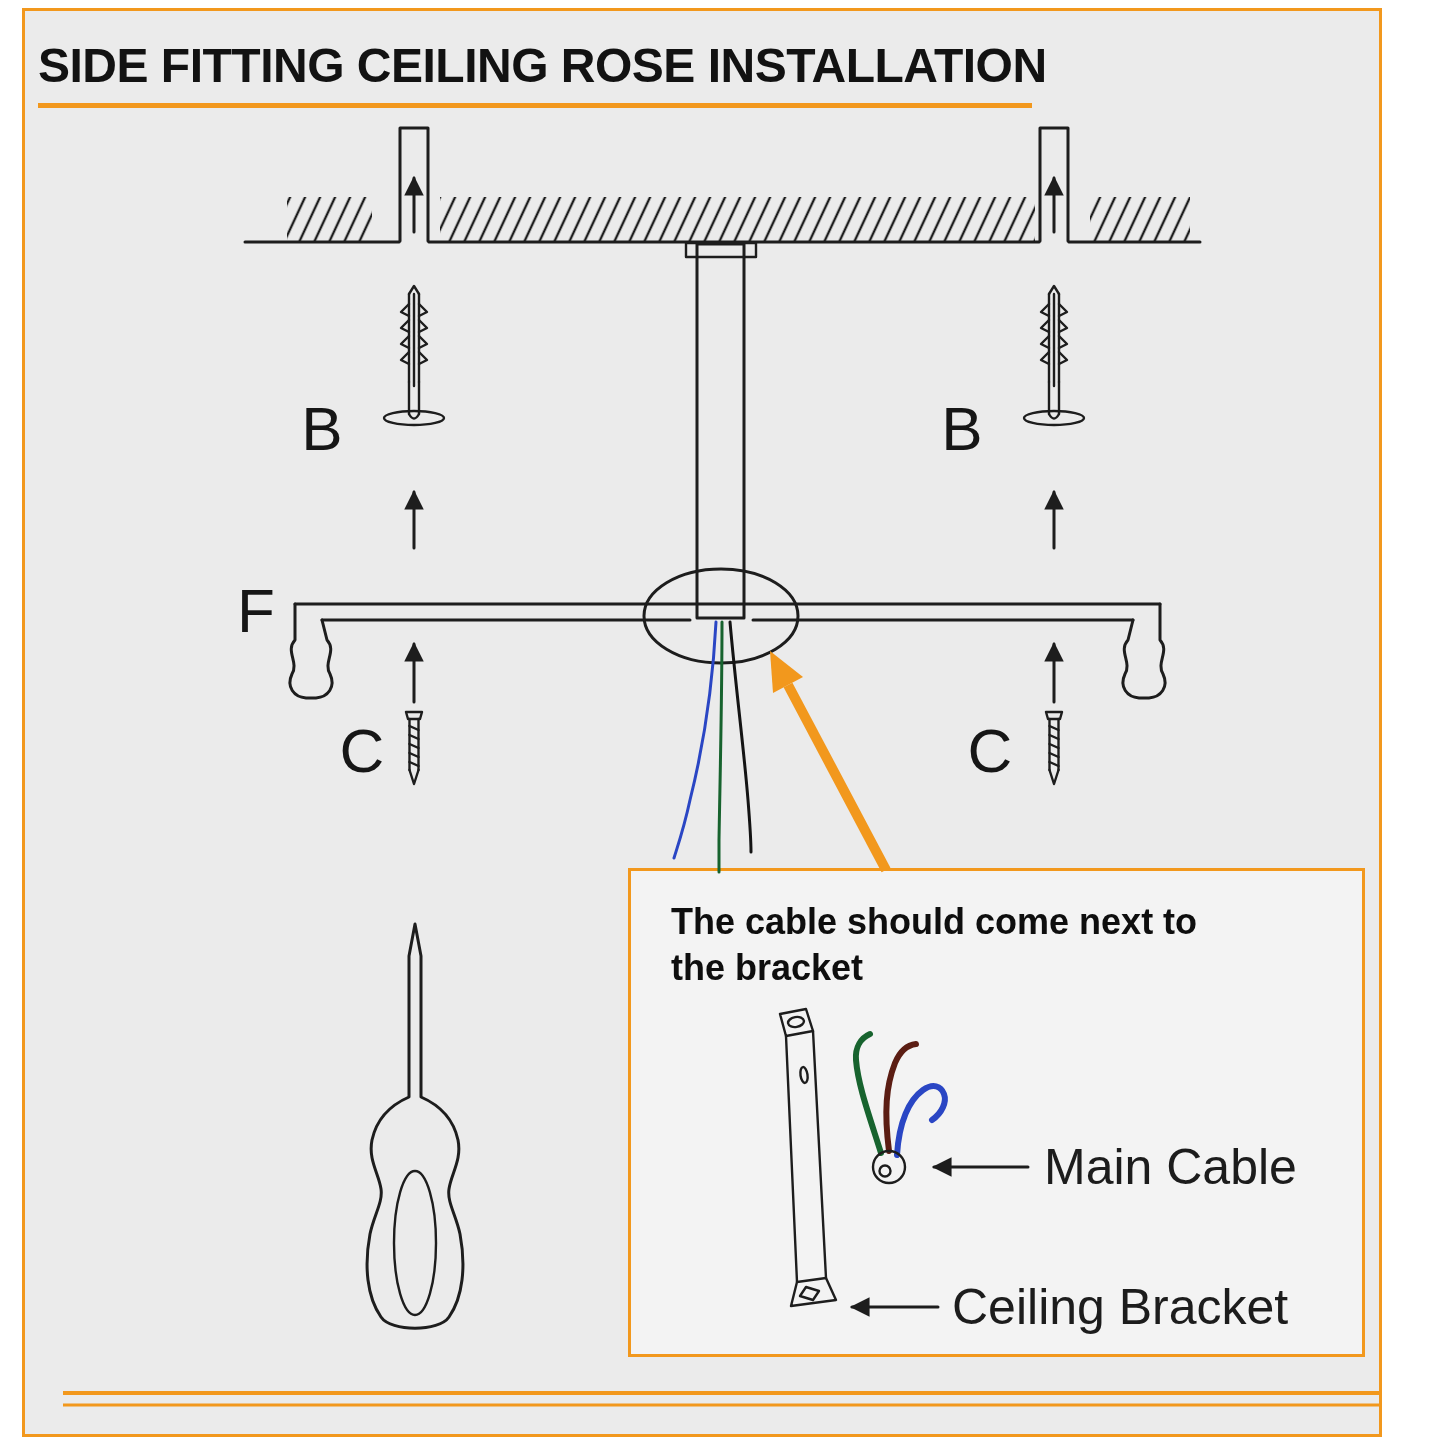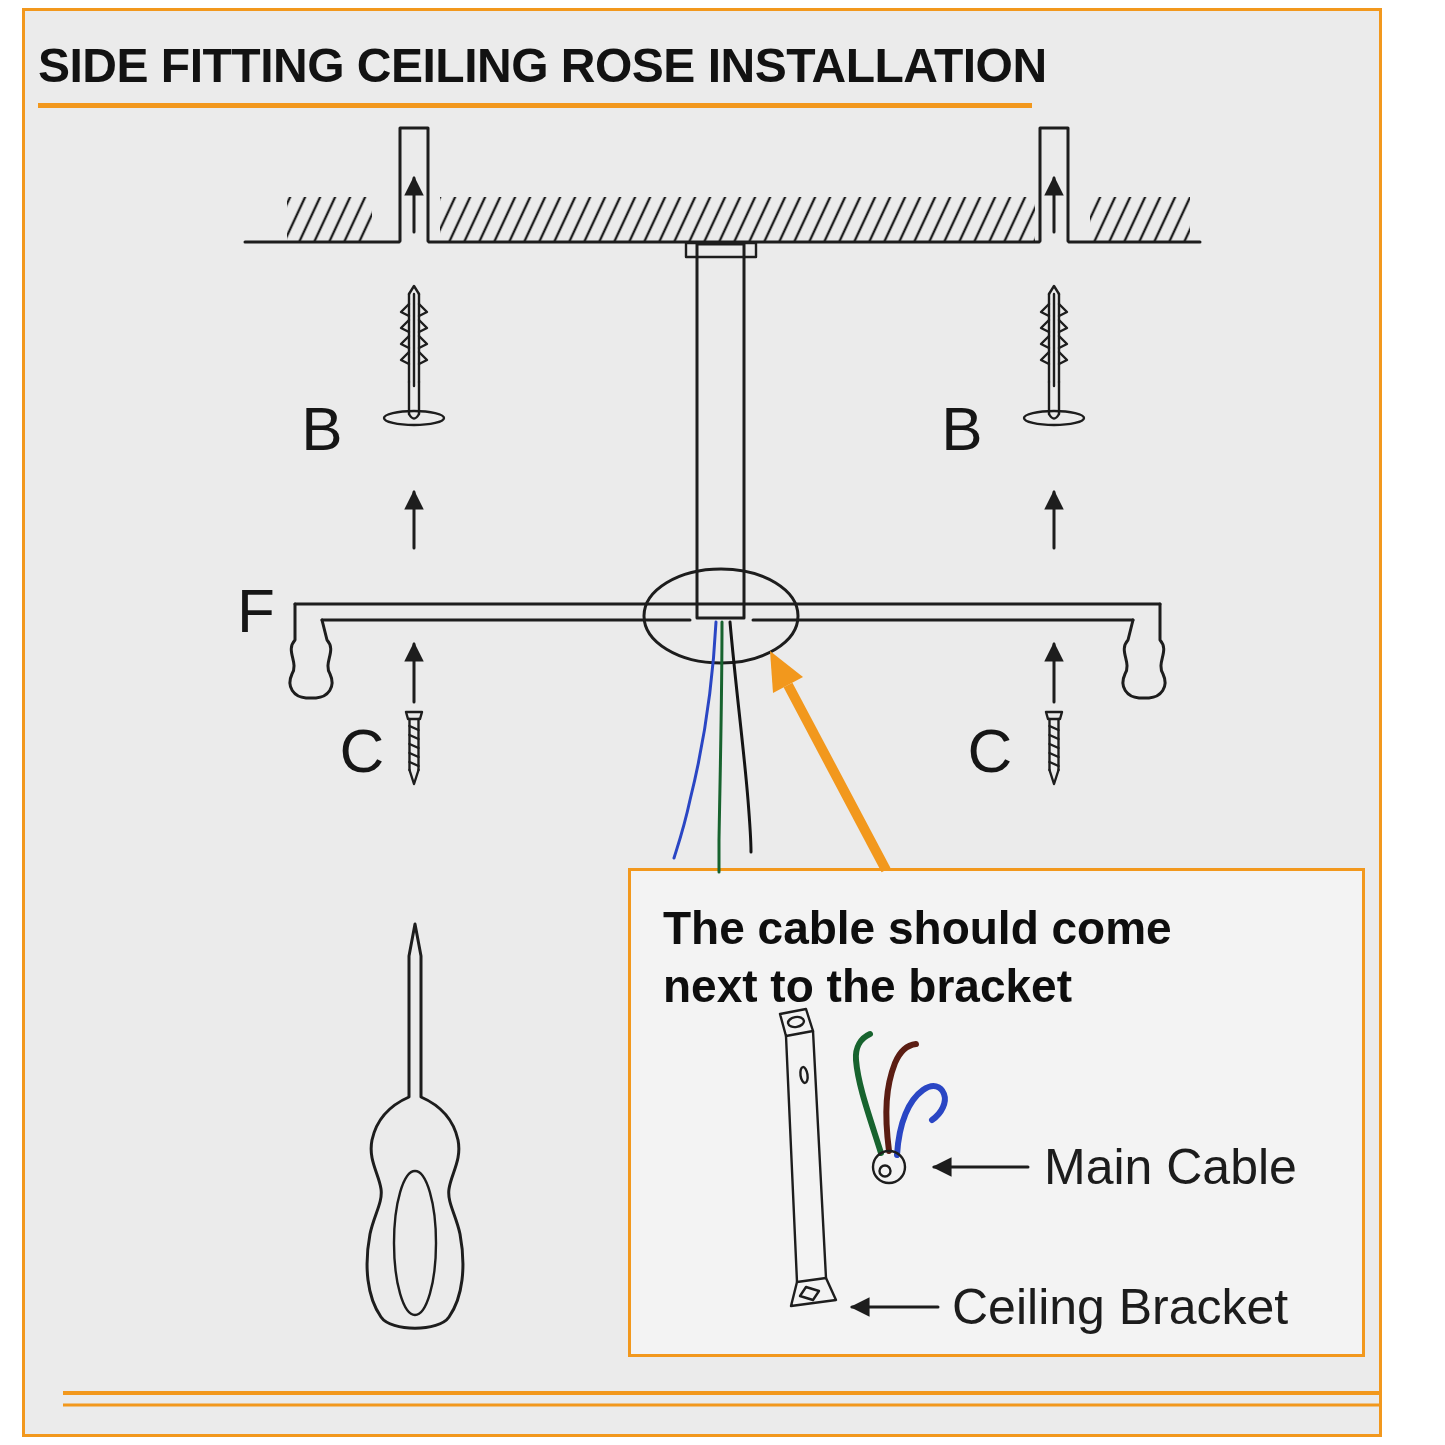--- a/index.html
+++ b/index.html
@@ -4,21 +4,21 @@
 <style>
   html,body { margin:0; padding:0; background:#ffffff; font-family:"Liberation Sans", sans-serif; }
   .page { position:relative; width:1404px; height:1445px; background:#ffffff; overflow:hidden; }
   .frame { position:absolute; left:22px; top:8px; right:22px; bottom:8px;
            background:#EBEBEB; border:3px solid #F2981D; box-sizing:border-box; }
   .title { position:absolute; left:38px; top:38px; margin:0; font-size:48px; font-weight:800;
            color:#121212; letter-spacing:-0.5px; white-space:nowrap; }
   .title-rule { position:absolute; left:38px; top:103px; width:994px; height:5px; background:#F2981D; }
   .callout-box { position:absolute; left:628px; top:868px; width:737px; height:489px;
                  border:3px solid #F2981D; background:#F3F3F3; box-sizing:border-box; }
-  .callout-heading { margin:28px 0 0 32px; width:590px; font-size:46px; font-weight:700;
+  .callout-heading { margin:28px 0 0 40px; width:590px; font-size:36px; font-weight:700;
                      line-height:1.27; color:#0e0e0e; }
   .art { position:absolute; left:0; top:0; width:1445px; height:1445px; }
   .ln { stroke:#1d1d1d; stroke-width:3; fill:none; stroke-linecap:round; stroke-linejoin:round; }
   .thin { stroke-width:2.4; }
   .lbl { font-size:62px; fill:#161616; }
   .anno { font-size:50px; fill:#1c1c1c; }
   .wire { fill:none; stroke-linecap:round; }
 </style>
 </head>
 <body>

